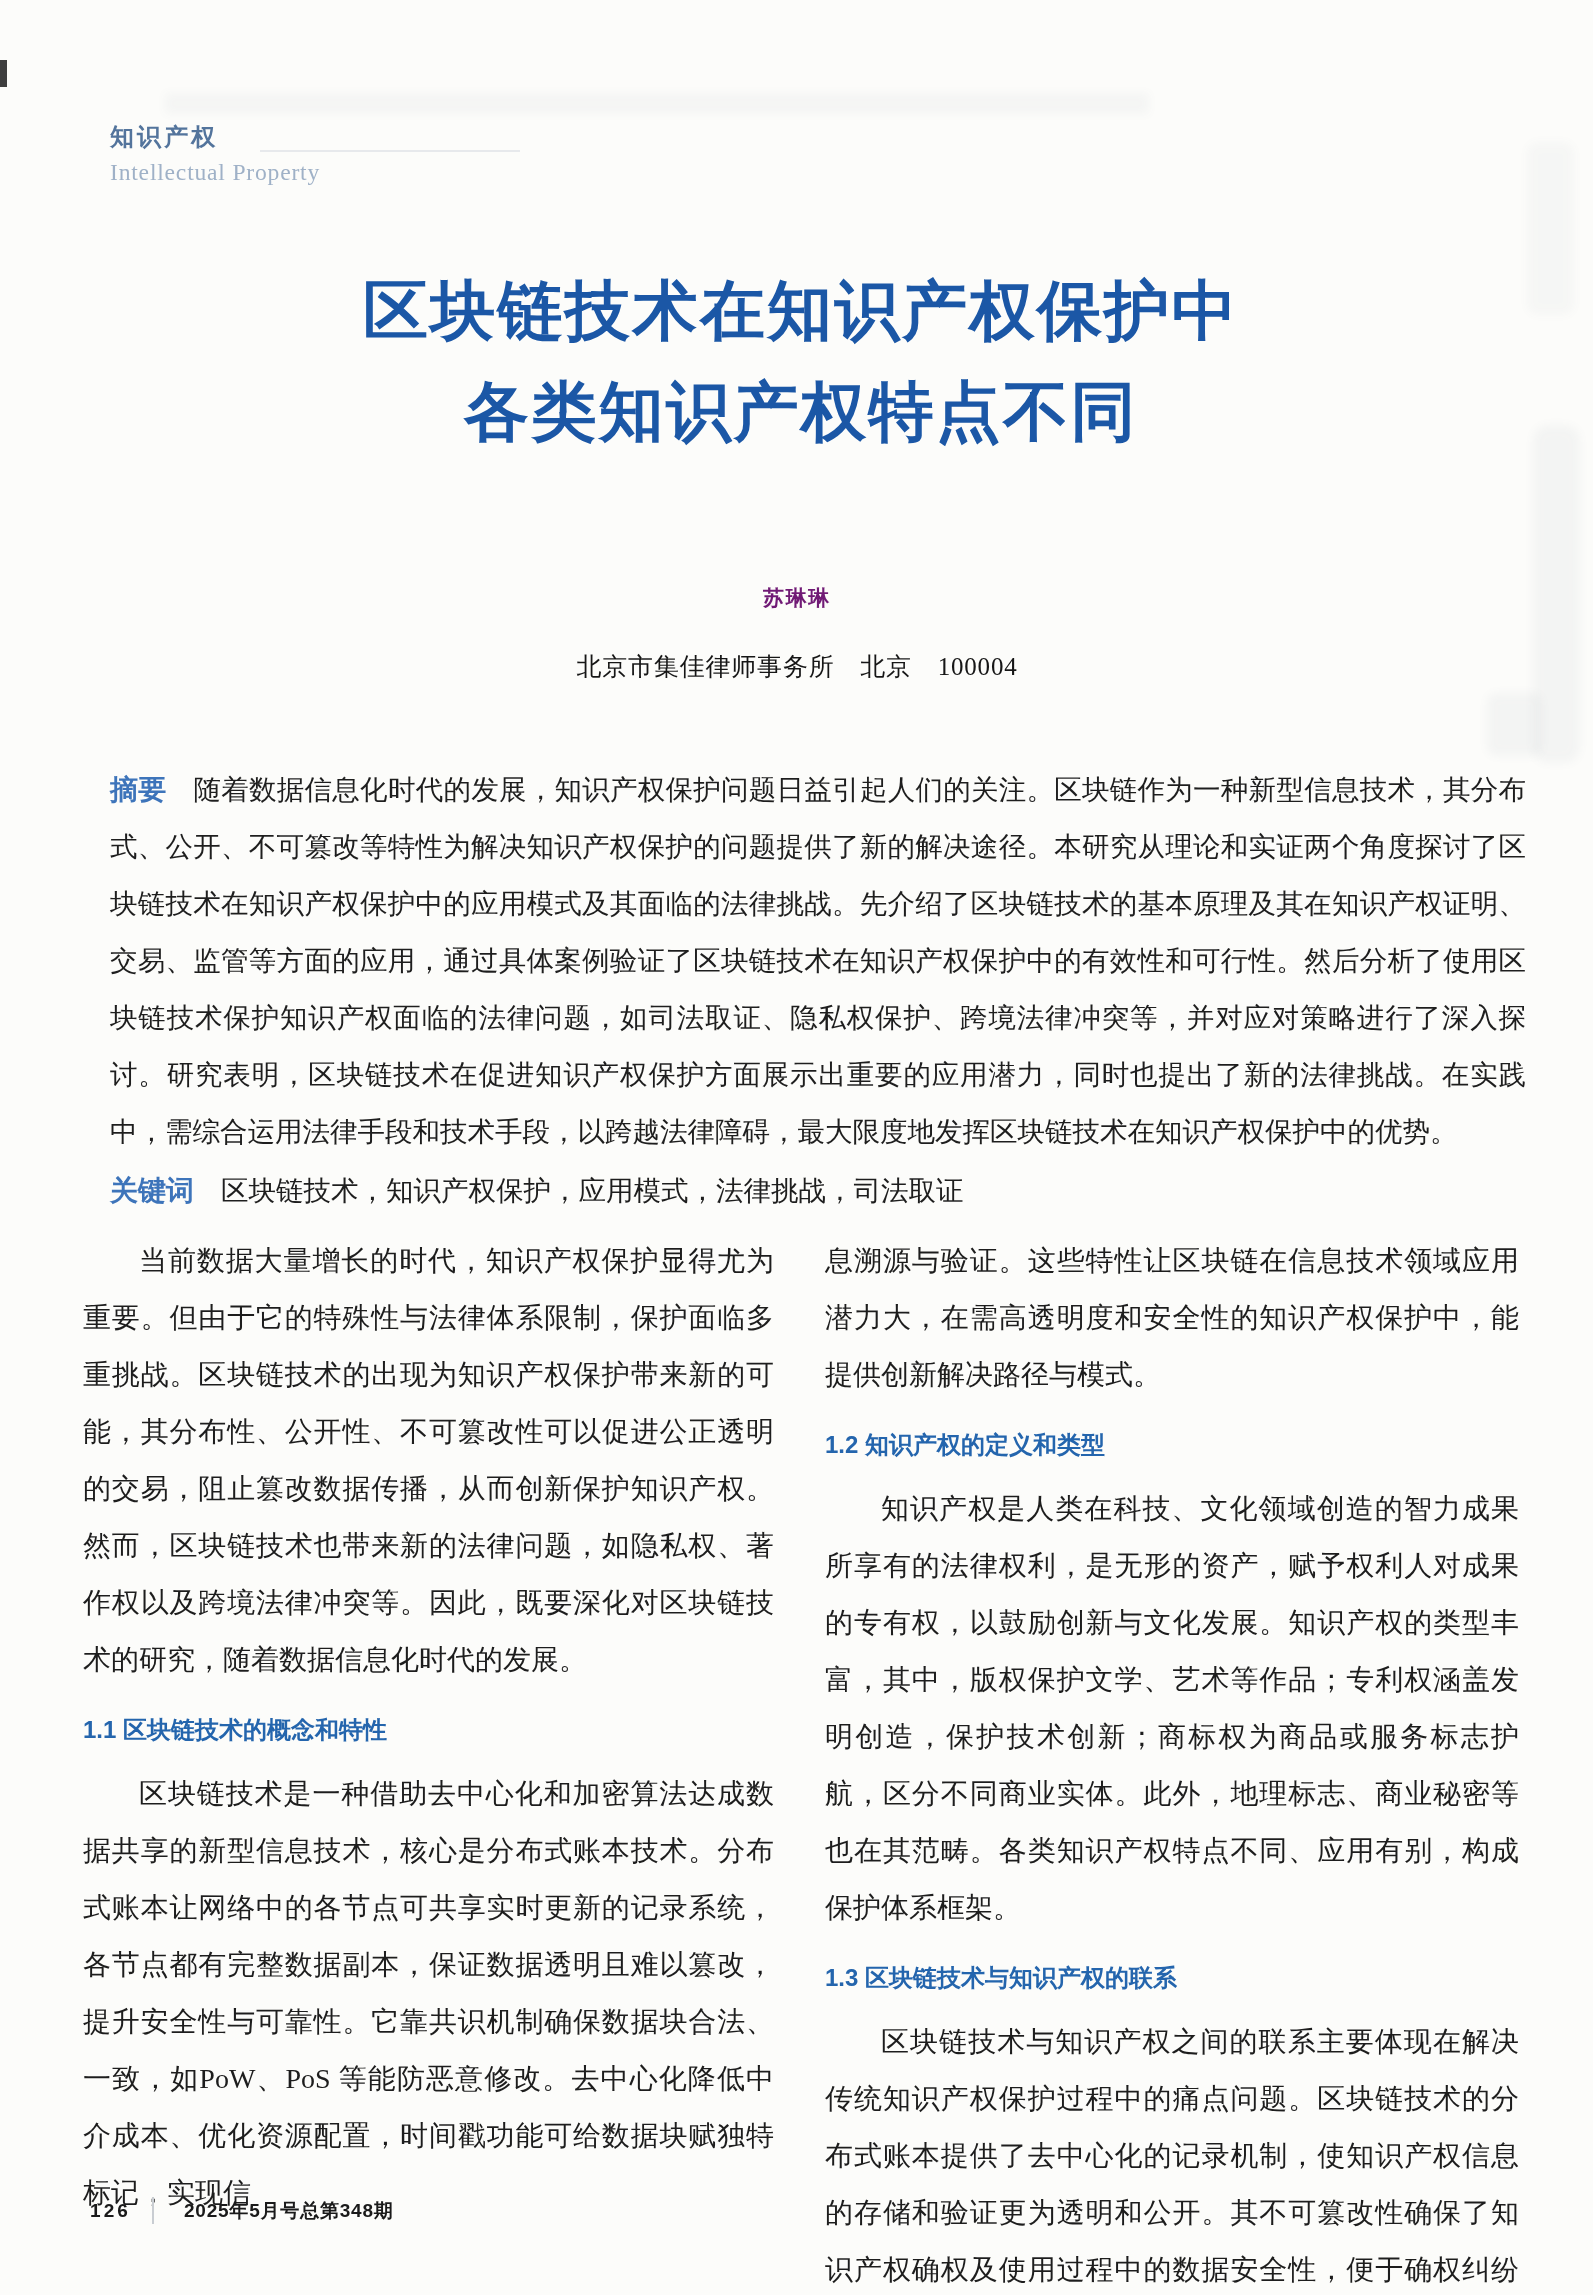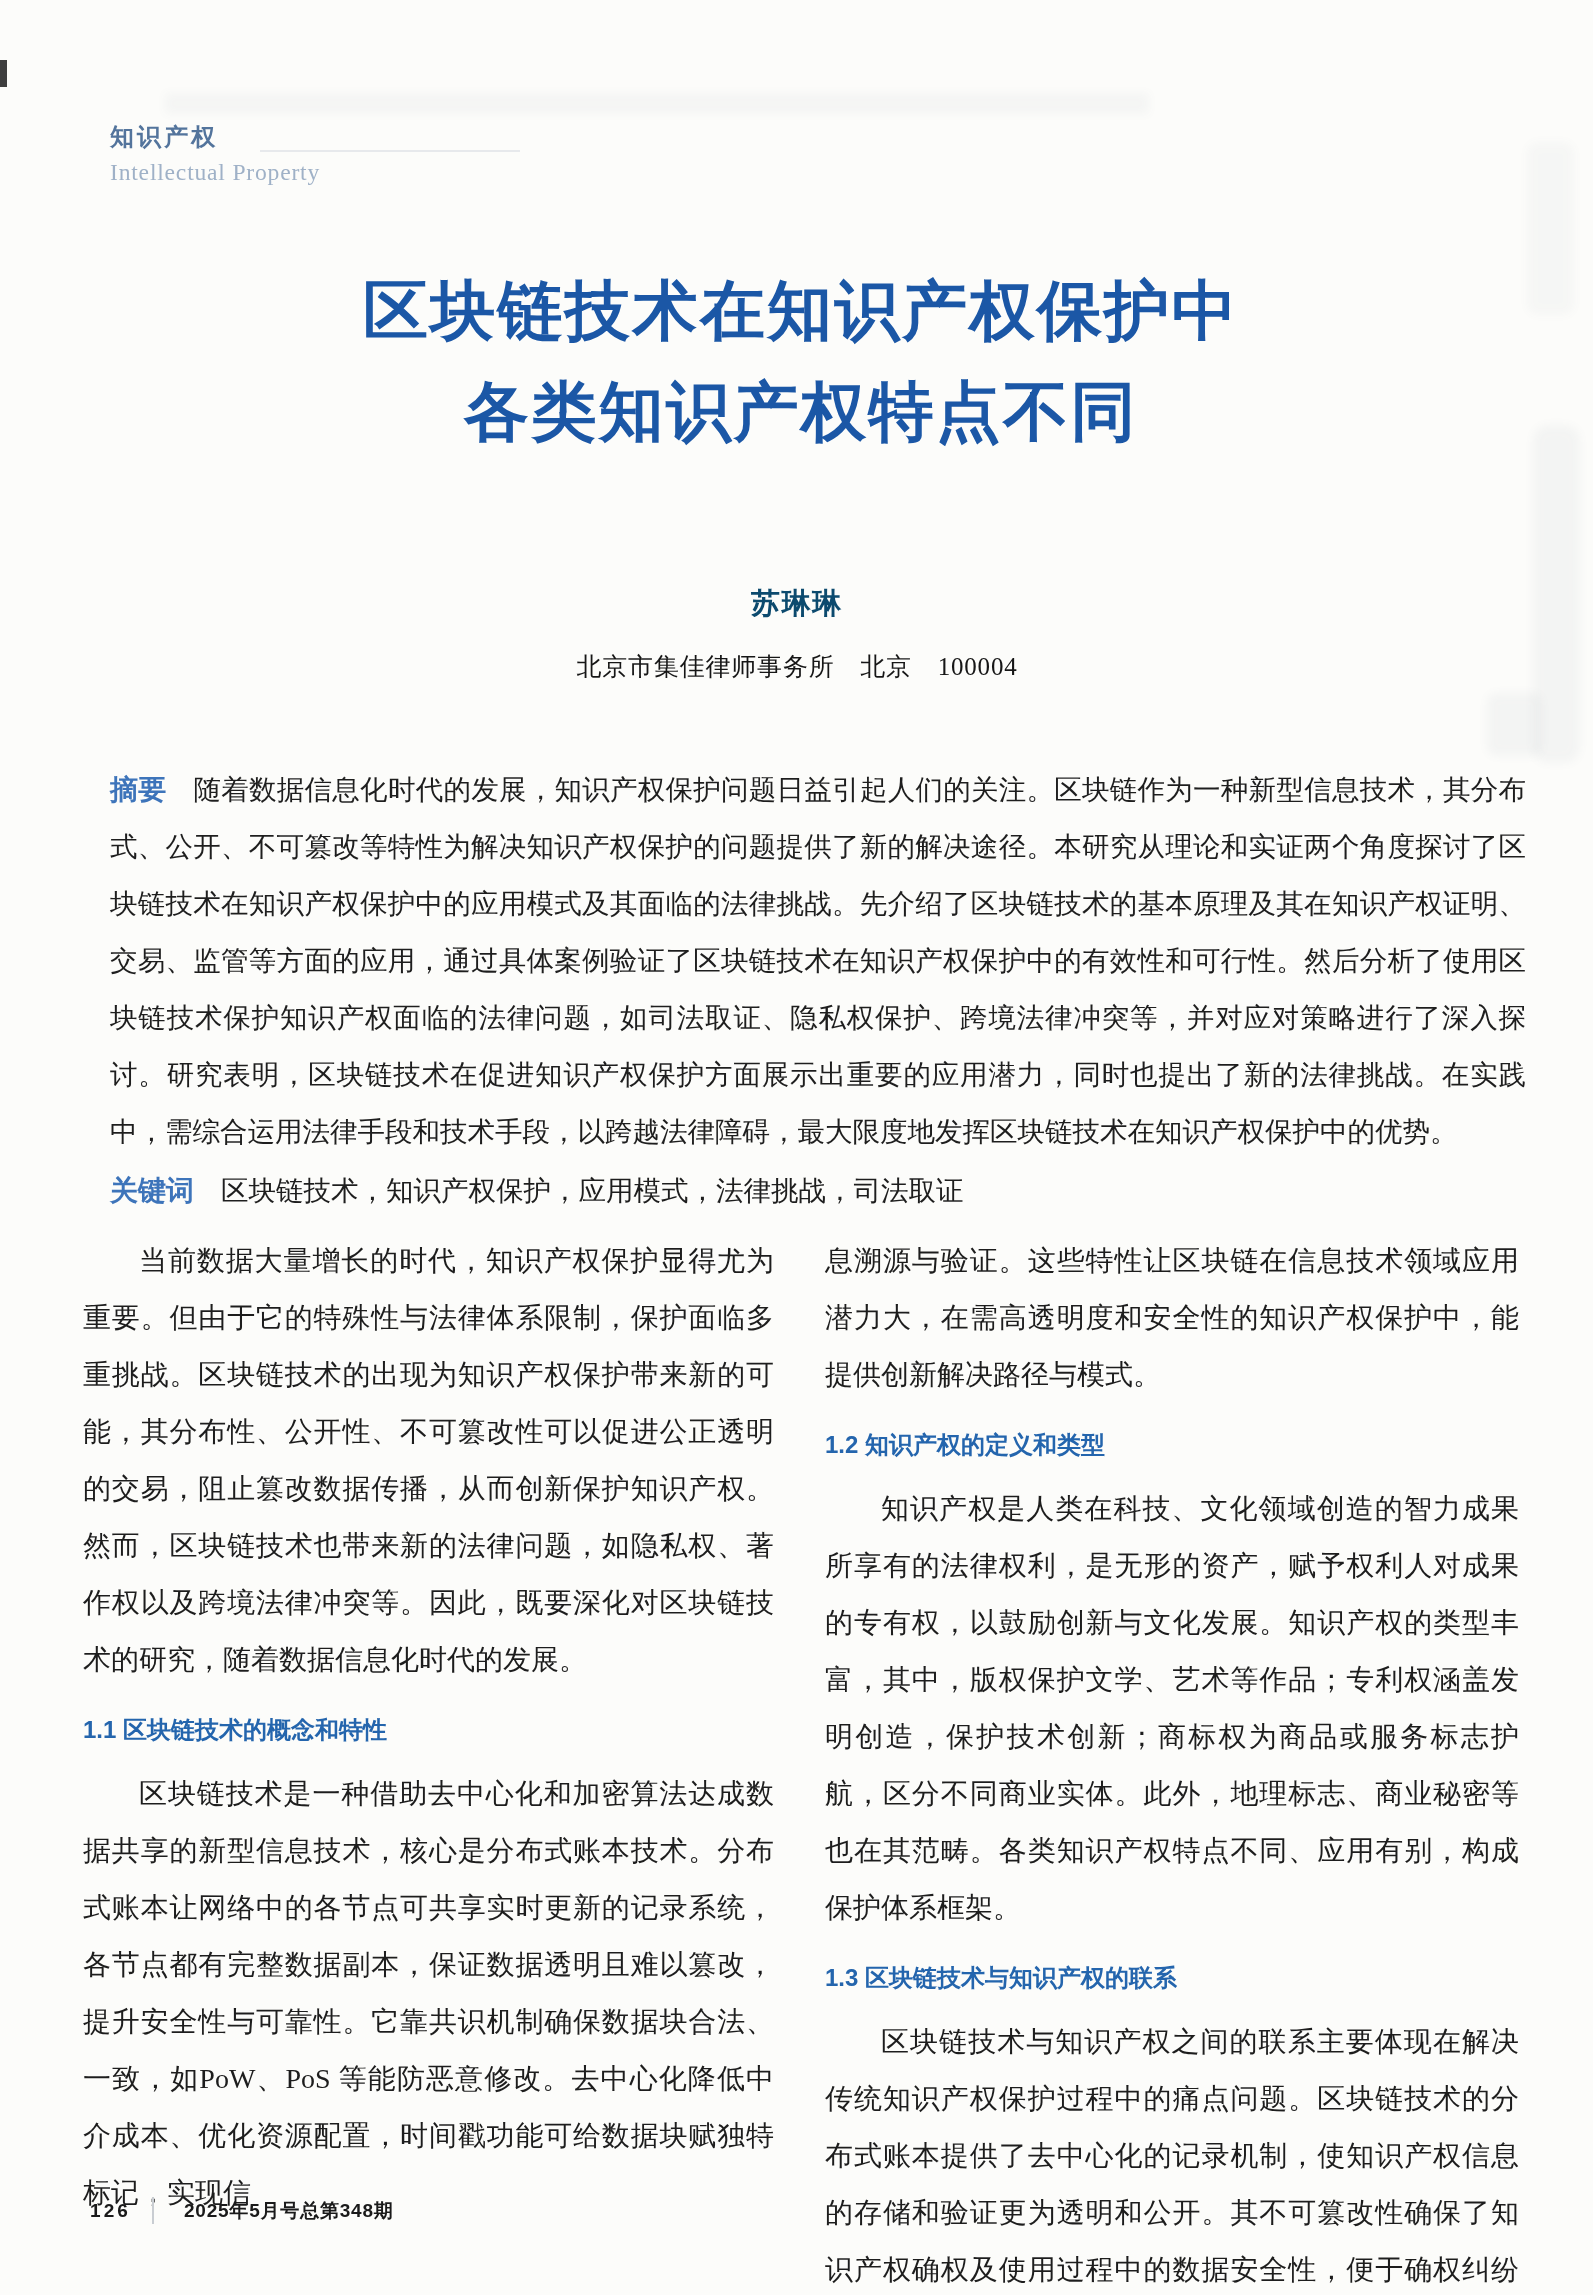--- a/index.html
+++ b/index.html
@@ -33,21 +33,21 @@
   
   .title{
     position:absolute;left:4px;top:260px;width:100%;
     text-align:center;
     font-family:"Liberation Sans","DejaVu Sans",sans-serif;
     font-weight:800;font-size:65px;line-height:101px;
     color:#1b57a6;letter-spacing:2.4px;
   }
   .author{
     position:absolute;left:0;top:584px;width:100%;text-align:center;
-    font-size:29px;font-weight:700;color:#0c4a6e;letter-spacing:1.6px;
+    font-size:21px;font-weight:700;color:#701a75;letter-spacing:1.6px;
     font-family:"Liberation Sans","DejaVu Sans",sans-serif;
   }
   .affiliation{
     position:absolute;left:0;top:650px;width:100%;text-align:center;
     font-size:25px;color:#161616;letter-spacing:0.8px;
   }
   
   .abstract{
     position:absolute;left:110px;top:733px;width:1416px;
     font-size:27.5px;line-height:57px;text-align:justify;color:#1e1e1e;

